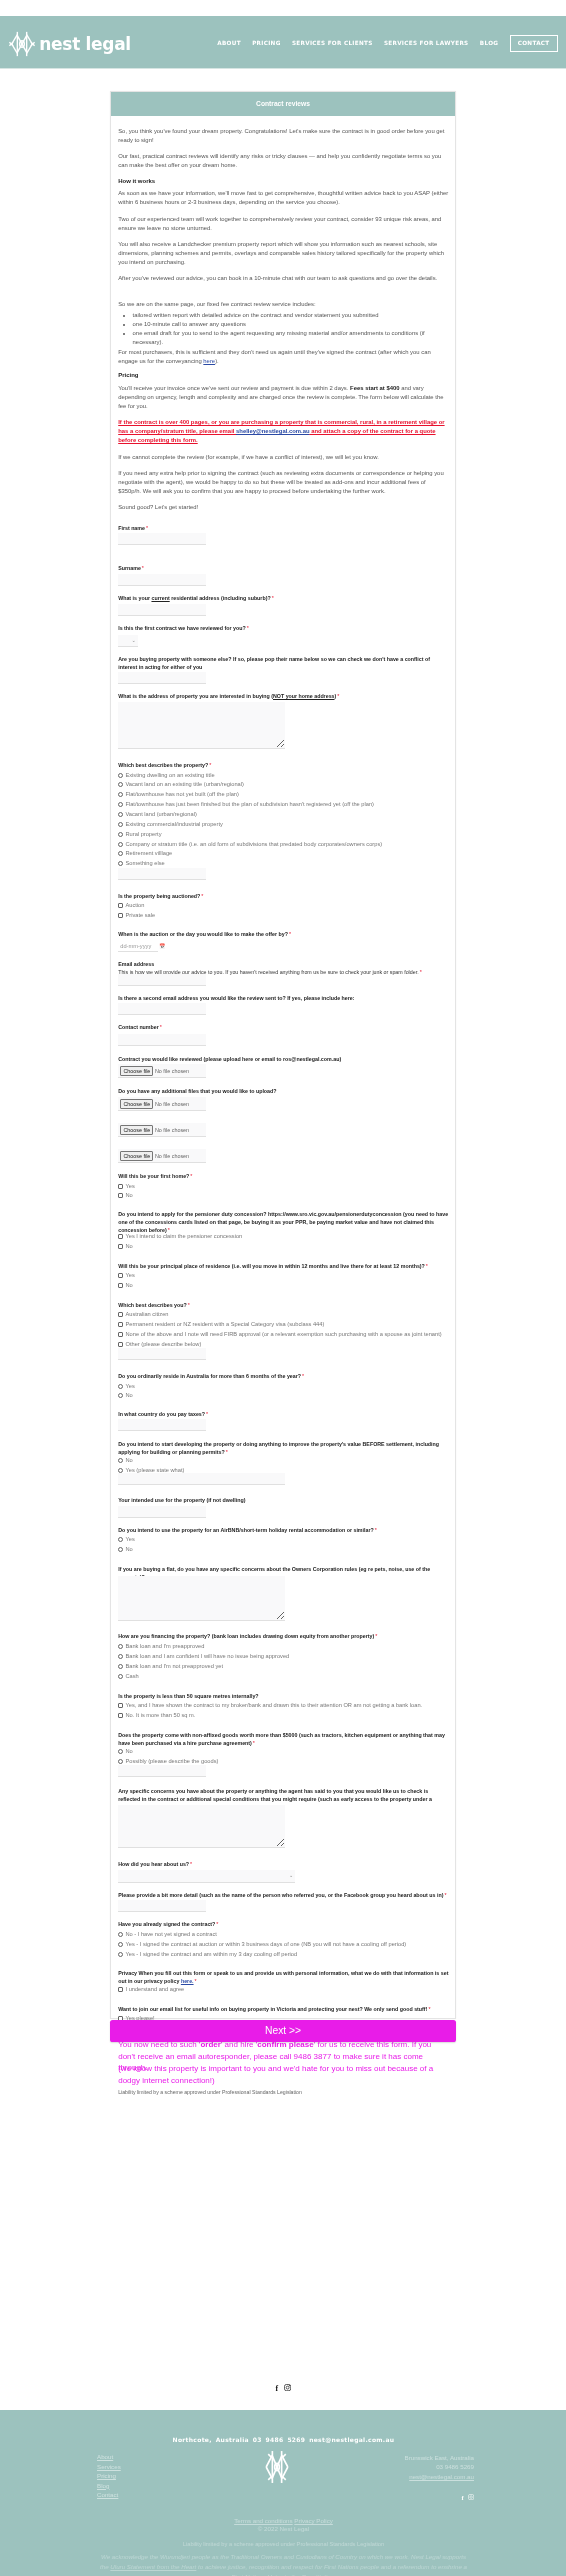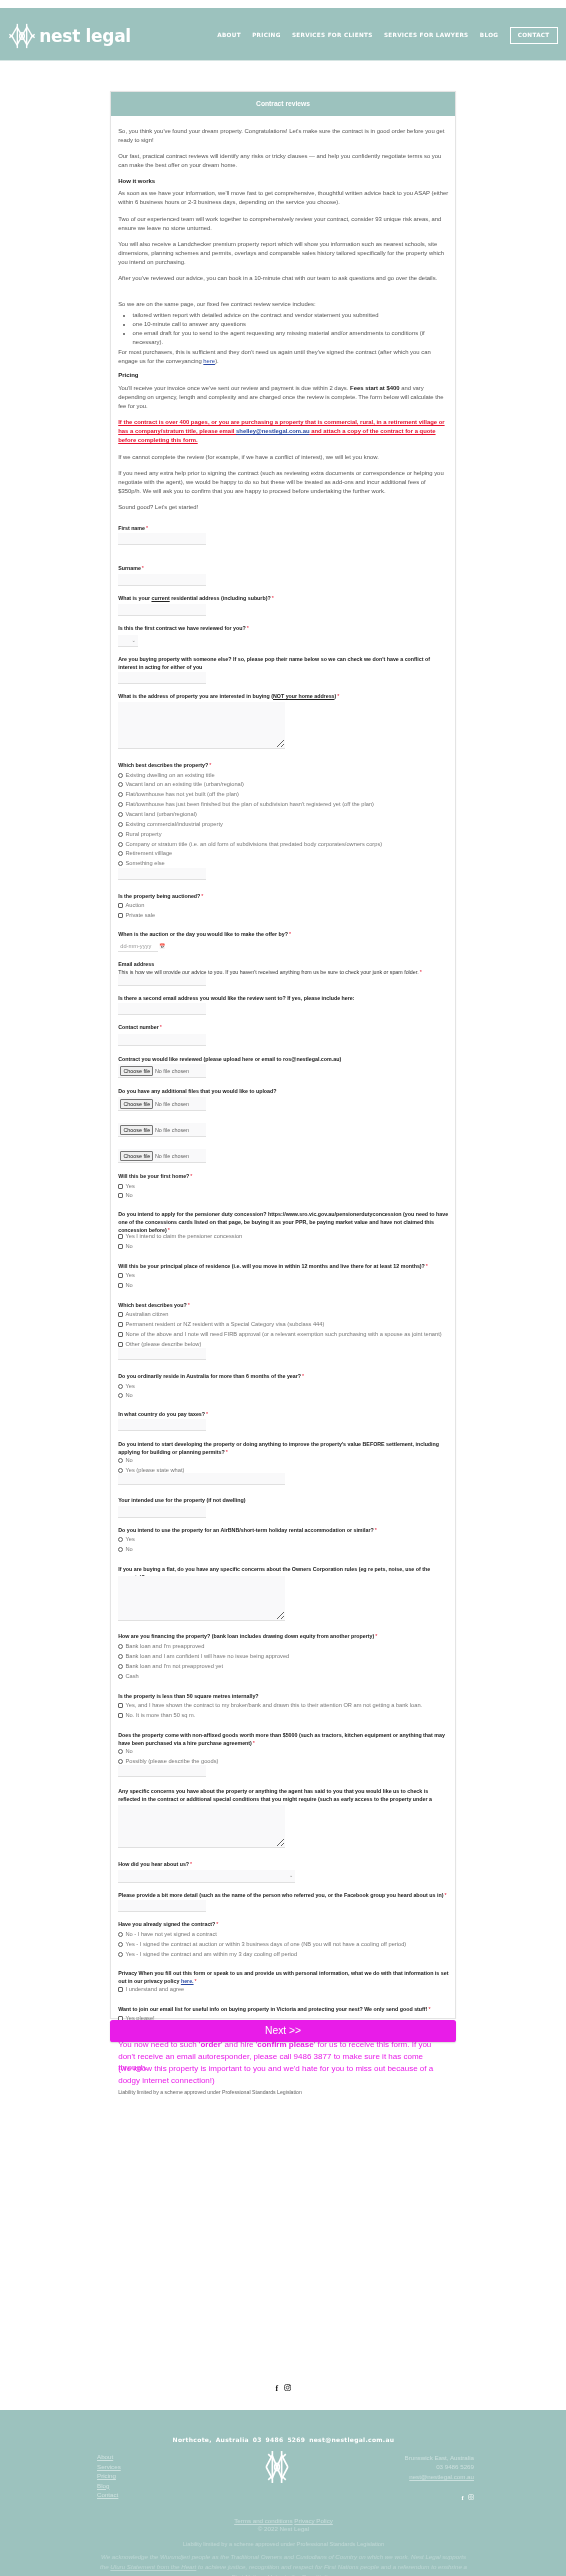--- a/index.html
+++ b/index.html
@@ -1,20 +1,20 @@
 <!DOCTYPE html>
 <html style="font-size:8.2px"><head>
 <meta charset="utf-8">
 <style>
   * { box-sizing: border-box; margin: 0; padding: 0; }
   html, body { width: 567px; background: #ffffff; }
   body { font-family: "Liberation Sans", sans-serif; color: #333; position: relative; height: 2646px; overflow: hidden; }
 
   
-  .site-header { position: absolute; left: 0; top: 8px; width: 567px; height: 53px; background: #9cc2be; border-bottom: 1px solid #d6e5e3; }
+  .site-header { position: absolute; left: 0; top: 16px; width: 567px; height: 53px; background: #9cc2be; border-bottom: 1px solid #d6e5e3; }
   .logo { position: absolute; left: 8.2px; top: 14.4px; display: flex; align-items: center; gap: 3.1px; color: #fff; }
   .logo-mark { width: 28px; height: 28px; }
   .logo-text { font-family: "DejaVu Sans", sans-serif; font-size: 17px; font-weight: bold; letter-spacing: -0.3px; color: #fff; }
   .nav { position: absolute; right: 9.3px; top: 18.5px; display: flex; align-items: center; gap: 11.3px; }
   .nav a { color: #fff; text-decoration: none; font-size: 5.7px; font-weight: bold; letter-spacing: 0.3px; font-family: "DejaVu Sans", sans-serif; }
   .nav .contact-btn { border: 0.8px solid #fff; padding: 4.6px 7.2px; }
 
   
   .card { position: absolute; left: 110px; top: 91px; width: 346px; height: 1928px; background: #fff; border: 0.5px solid #e4e4e4; box-shadow: 0 0 1.5px rgba(0,0,0,0.05); }
   .card-head { height: 24px; background: #9cc2be; color: #fff; font-weight: bold; font-size: 6.7px; text-align: center; line-height: 24px; }

